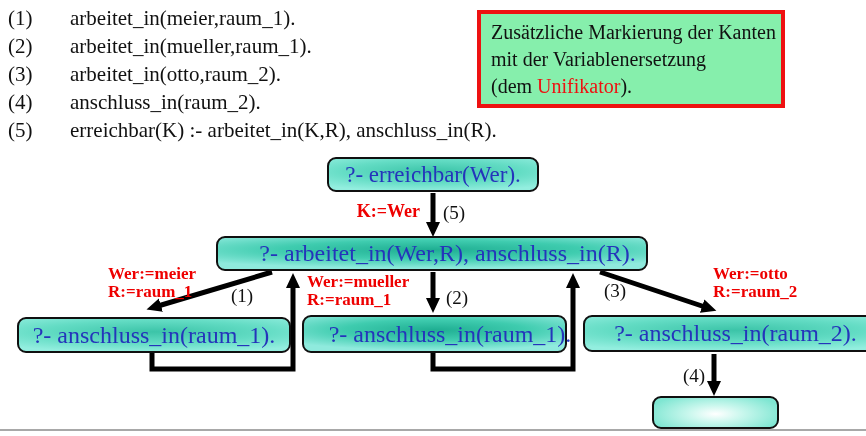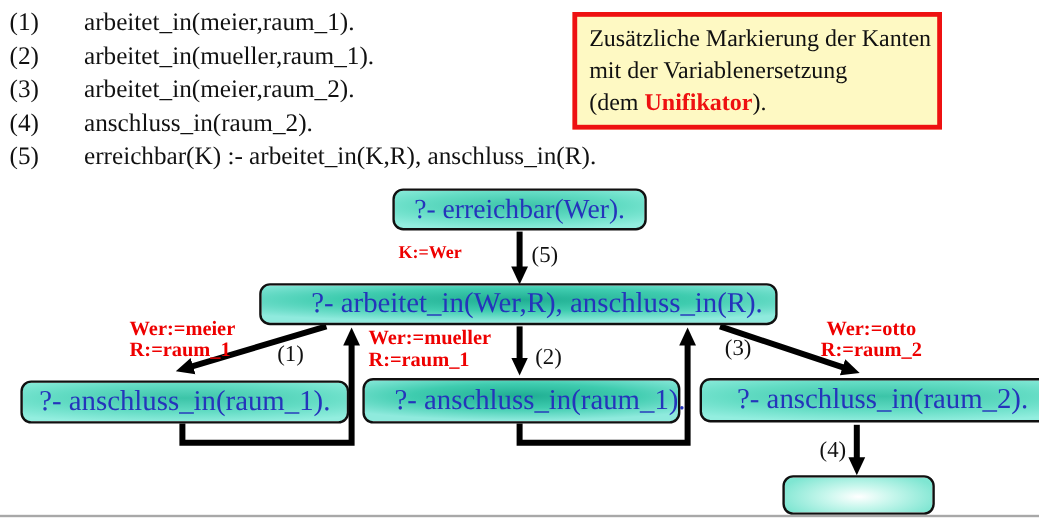--- a/index.html
+++ b/index.html
@@ -15,25 +15,25 @@
 
   
   .clauses { position: absolute; left: 8px; top: 4px; }
   .clause-row { display: flex; height: 28px; line-height: 28px; font-size: 21px; color: #111; }
   .clause-num { display: inline-block; width: 62px; }
   .clause-text { white-space: pre; font-family: Liberation Serif, serif; }
 
   
   .note {
     position: absolute; left: 477px; top: 10px; width: 308px; height: 98px;
-    border: 4px solid #ee1111; background: #fef9c3;
+    border: 4px solid #ee1111; background: #86efac;
     padding: 5px 1px 0 10px;
     font-size: 20px; line-height: 27px; color: #111;
   }
-  .note .hl { color: #ee1111; font-weight: bold; }
+  .note .hl { color: #ee1111; font-weight: normal; }
 
   
   .node {
     position: absolute;
     border: 2px solid #101010;
     border-radius: 9px;
     display: flex; align-items: center; justify-content: center;
     color: #2534bb;
     font-size: 24px;
     white-space: nowrap;
@@ -51,32 +51,32 @@
   .node.empty  {
     left: 652px; top: 396px; width: 127px; height: 33px;
     background: radial-gradient(ellipse 55% 75% at 50% 55%, #ffffff 0%, #c9f7ed 40%, #7fe6d2 100%);
   }
 
   
   .unifier {
     position: absolute; color: #ee0000; font-weight: bold;
     font-size: 17px; line-height: 18px; white-space: nowrap;
   }
-  .unifier.single { font-size: 15px; text-align: left; }
+  .unifier.single { font-size: 18px; text-align: right; }
   .clause-ref {
     position: absolute; color: #111; font-size: 19px; white-space: nowrap;
   }
   .lbl-k-wer    { left: 332px; top: 202px; width: 88px; }
   .lbl-num5     { left: 443px; top: 202px; }
   .lbl-meier    { left: 60px;  top: 265px; margin-left: 48px; }
   .lbl-num1     { left: 231px; top: 285px; }
   .lbl-mueller  { left: 307px; top: 273px; }
   .lbl-num2     { left: 446px; top: 287px; }
   .lbl-num3     { left: 604px; top: 280px; }
-  .lbl-otto     { left: 684px; top: 265px; text-align: center; }
+  .lbl-otto     { left: 713px; top: 265px; }
   .lbl-num4     { left: 683px; top: 365px; }
 
   
   svg.arrows { position: absolute; left: 0; top: 0; width: 866px; height: 436px; }
   svg.arrows path.edge { stroke: #000; stroke-width: 5; fill: none; }
 
   
   .bottom-rule { position: absolute; left: 0; top: 429px; width: 866px; height: 2px; background: #a8a8a8; }
 </style>
 </head>
@@ -88,21 +88,21 @@
     <div class="clause-row">
       <span class="clause-num">(1)</span>
       <span class="clause-text">arbeitet_in(meier,raum_1).</span>
     </div>
     <div class="clause-row">
       <span class="clause-num">(2)</span>
       <span class="clause-text">arbeitet_in(mueller,raum_1).</span>
     </div>
     <div class="clause-row">
       <span class="clause-num">(3)</span>
-      <span class="clause-text">arbeitet_in(meier,raum_2).</span>
+      <span class="clause-text">arbeitet_in(otto,raum_2).</span>
     </div>
     <div class="clause-row">
       <span class="clause-num">(4)</span>
       <span class="clause-text">anschluss_in(raum_2).</span>
     </div>
     <div class="clause-row">
       <span class="clause-num">(5)</span>
       <span class="clause-text">erreichbar(K) :- arbeitet_in(K,R), anschluss_in(R).</span>
     </div>
   </div>

